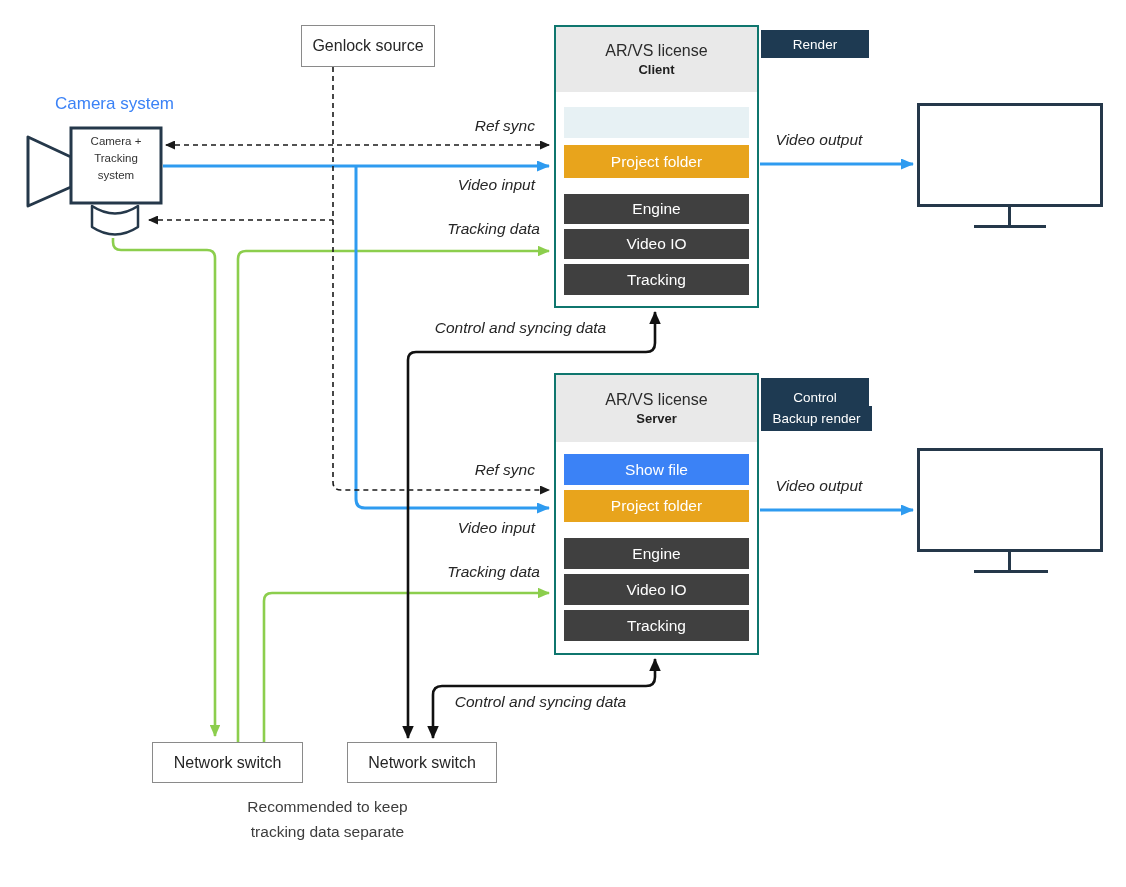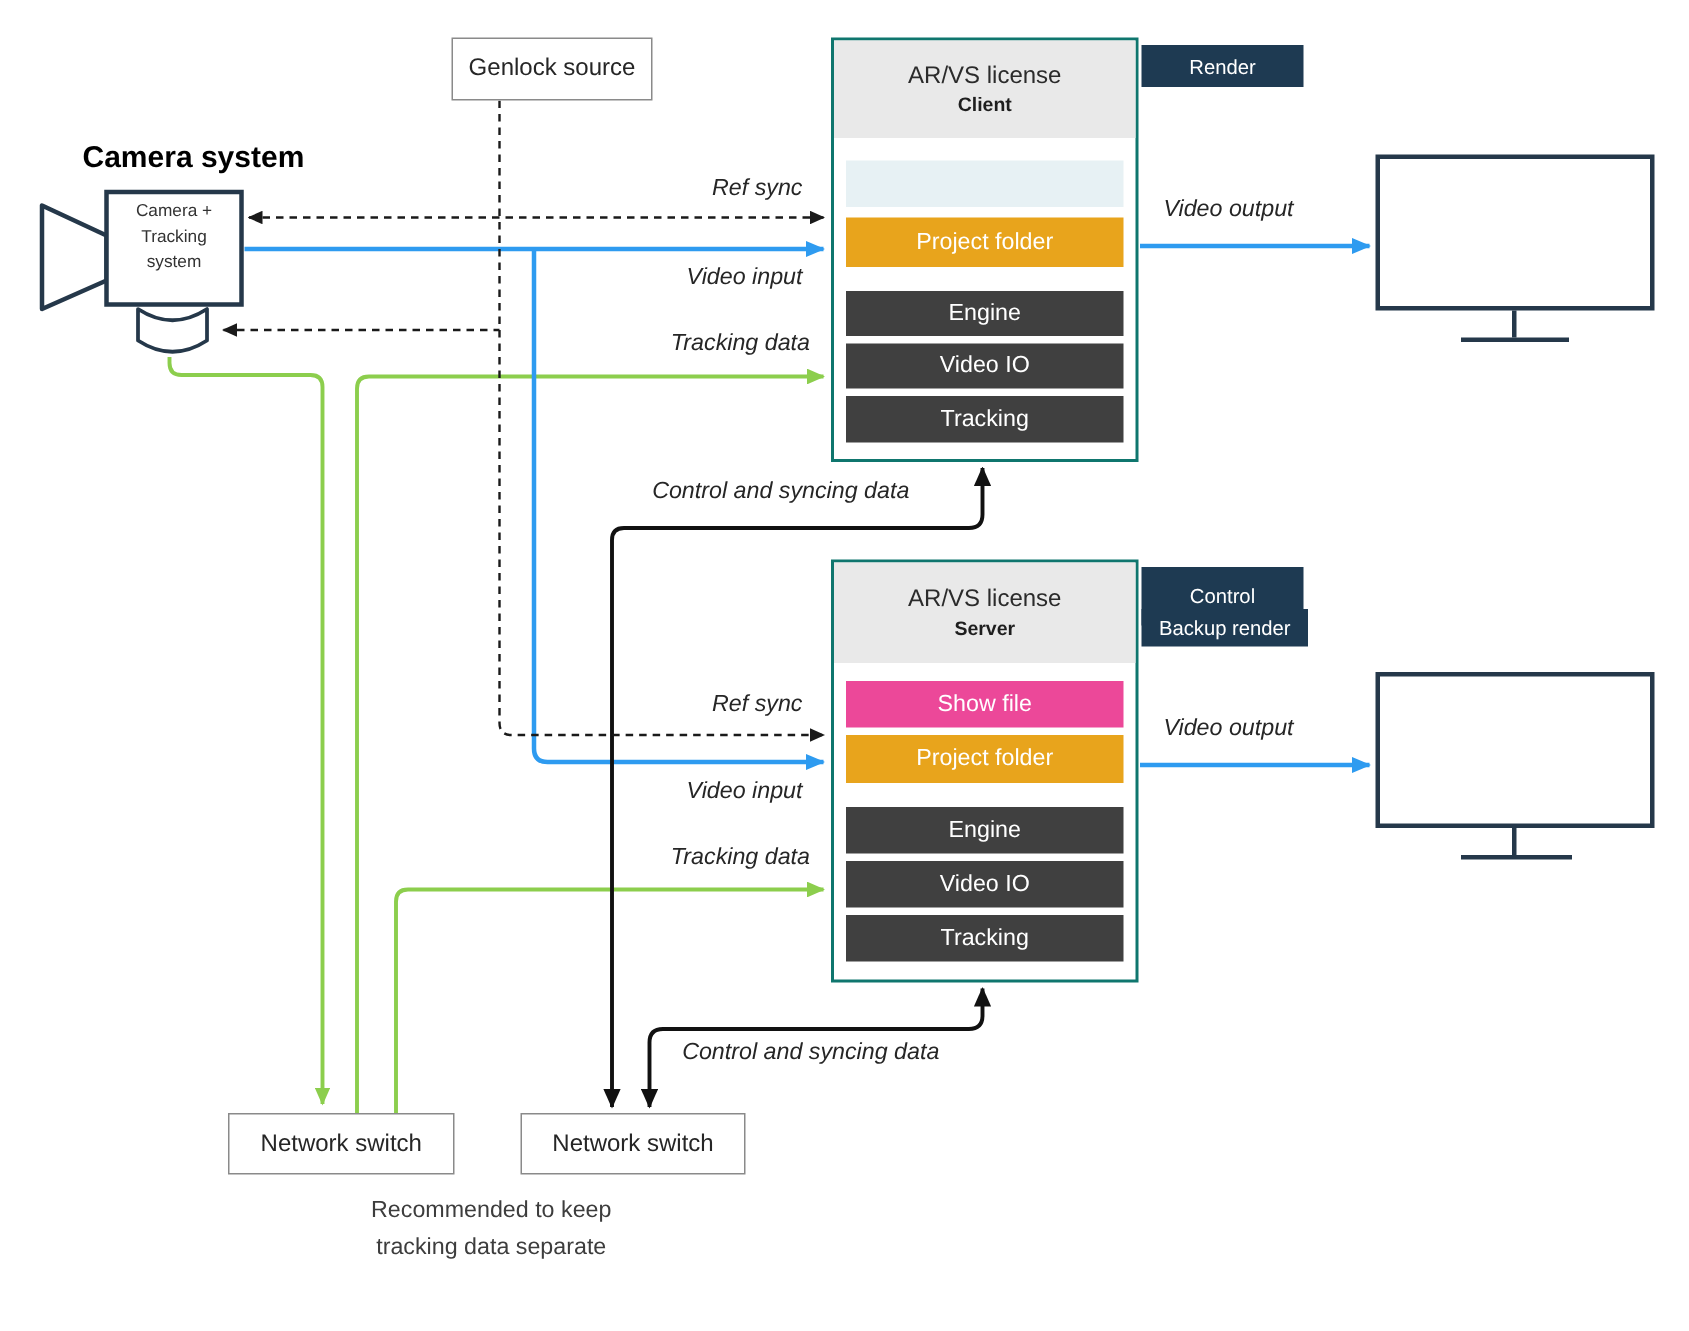--- a/index.html
+++ b/index.html
@@ -21,38 +21,38 @@
     display:flex;flex-direction:column;align-items:center;justify-content:center;gap:2px;
   }
   .license .hdr .l1{font-size:16px;color:#2b2b2b;}
   .license .hdr .l2{font-size:13px;font-weight:bold;color:#1e1e1e;}
   .mod{
     position:absolute;left:8px;right:8px;display:flex;align-items:center;justify-content:center;
     font-size:15.5px;color:#ffffff;
   }
   .mod.gray{background:#404040;}
   .mod.orange{background:#e8a41c;}
-  .mod.teal{background:#ec4899;}
+  .mod.teal{background:#3b82f6;}
   .mod.slot{background:#e7f1f4;}
   
   .badge{
     background:#1e3a52;color:#ffffff;display:flex;align-items:center;justify-content:center;
     font-size:13.5px;z-index:2;
   }
   
   .screen{border:3px solid #25384a;background:#fff;z-index:2;}
   .mon-neck{background:#25384a;z-index:2;}
   .mon-base{background:#25384a;z-index:2;}
   
   .elabel{
     position:absolute;font-style:italic;font-size:15.5px;color:#262626;z-index:3;white-space:nowrap;
   }
   .elabel.r{width:160px;text-align:right;}
   .elabel.c{text-align:center;white-space:normal;}
-  .title{position:absolute;font-size:20px;color:#000000;z-index:3;font-weight:bold;}
+  .title{position:absolute;font-size:17px;color:#3b82f6;z-index:3;}
   .device-label{
     position:absolute;z-index:3;display:flex;align-items:center;justify-content:center;text-align:center;
     font-size:11.5px;line-height:1.5;color:#333333;white-space:pre-line;
   }
   .note{
     position:absolute;z-index:3;text-align:center;font-size:15.5px;line-height:1.6;color:#3d3d3d;
     white-space:pre-line;
   }
 </style>
 </head>

